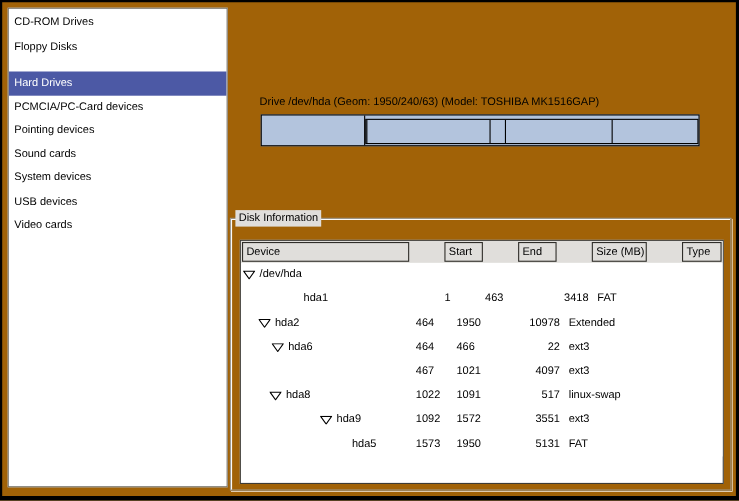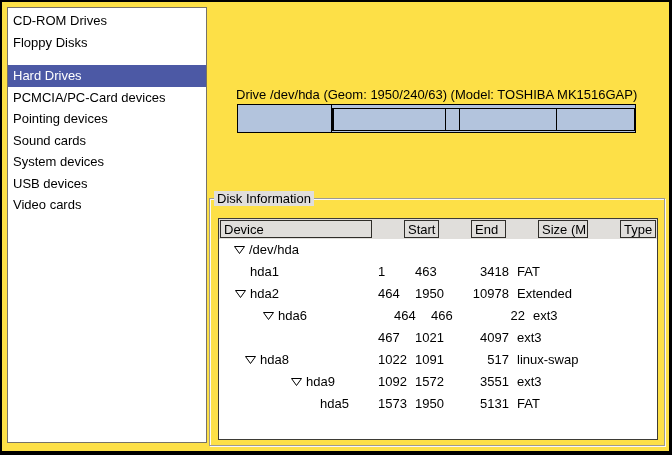--- a/index.html
+++ b/index.html
@@ -3,23 +3,23 @@
 <meta charset="utf-8">
 <style>
   html,body{margin:0;padding:0;background:#555;}
   *{box-sizing:border-box;}
   #window{
     position:relative;
     width:672px;height:455px;
     border:2px solid #000;
     border-right-width:3px;
     border-bottom-width:4px;
-    background:#fde047;
+    background:#a16207;
     font-family:"Liberation Sans","DejaVu Sans",sans-serif;
-    font-size:13px;color:#000;
+    font-size:10px;color:#000;
     overflow:hidden;
   }
   
   .hw-list{
     position:absolute;left:5px;top:5px;
     width:200px;height:436px;
     background:#fff;
     border:1px solid #767268;
     padding-top:2px;
     overflow:hidden;
@@ -161,35 +161,35 @@
     <div class="disk-table">
       <div class="table-header">
           <div class="hcell c0">Device</div>
           <div class="hcell c1">Start</div>
           <div class="hcell c2">End</div>
           <div class="hcell c3">Size (MB)</div>
           <div class="hcell c4">Type</div>
         </div>
       <div class="table-body">
           <div class="trow">
-            <div class="bcell c0" style="padding-left: 15px;">
+            <div class="bcell c0" style="padding-left: 2px;">
               <span class="expander">
                 <svg width="11" height="8" viewBox="0 0 11 8">
                   <path d="M0.5 0.5 L10.5 0.5 L5.5 7.5 Z" fill="#ffffff" stroke="#000000" stroke-width="1"></path>
                 </svg>
               </span>
               <span>/dev/hda</span>
             </div>
             <div class="bcell c1"></div>
             <div class="bcell c2"></div>
             <div class="bcell c3"></div>
             <div class="bcell c4"></div>
           </div>
           <div class="trow">
-            <div class="bcell c0" style="padding-left: 16px;">
+            <div class="bcell c0" style="padding-left: 16px; margin-left: 26px;">
               <span class="exp-spacer"></span>
               <span>hda1</span>
             </div>
             <div class="bcell c1">1</div>
             <div class="bcell c2">463</div>
             <div class="bcell c3">3418</div>
             <div class="bcell c4">FAT</div>
           </div>
           <div class="trow">
             <div class="bcell c0" style="padding-left: 16px;">
@@ -199,21 +199,21 @@
                 </svg>
               </span>
               <span>hda2</span>
             </div>
             <div class="bcell c1">464</div>
             <div class="bcell c2">1950</div>
             <div class="bcell c3">10978</div>
             <div class="bcell c4">Extended</div>
           </div>
           <div class="trow">
-            <div class="bcell c0" style="padding-left: 28px; margin-left: 16px;">
+            <div class="bcell c0" style="padding-left: 28px;">
               <span class="expander">
                 <svg width="11" height="8" viewBox="0 0 11 8">
                   <path d="M0.5 0.5 L10.5 0.5 L5.5 7.5 Z" fill="#ffffff" stroke="#000000" stroke-width="1"></path>
                 </svg>
               </span>
               <span>hda6</span>
             </div>
             <div class="bcell c1">464</div>
             <div class="bcell c2">466</div>
             <div class="bcell c3">22</div>

